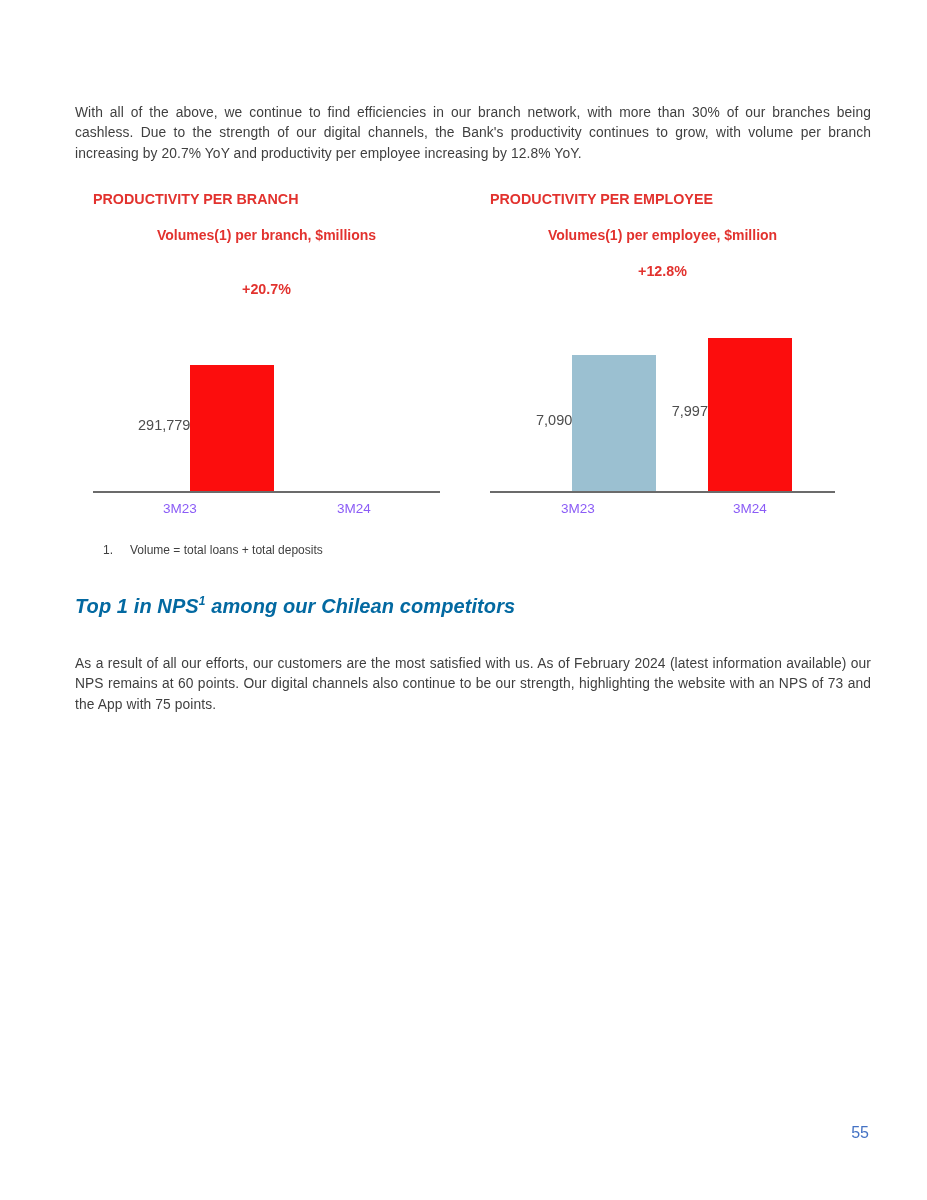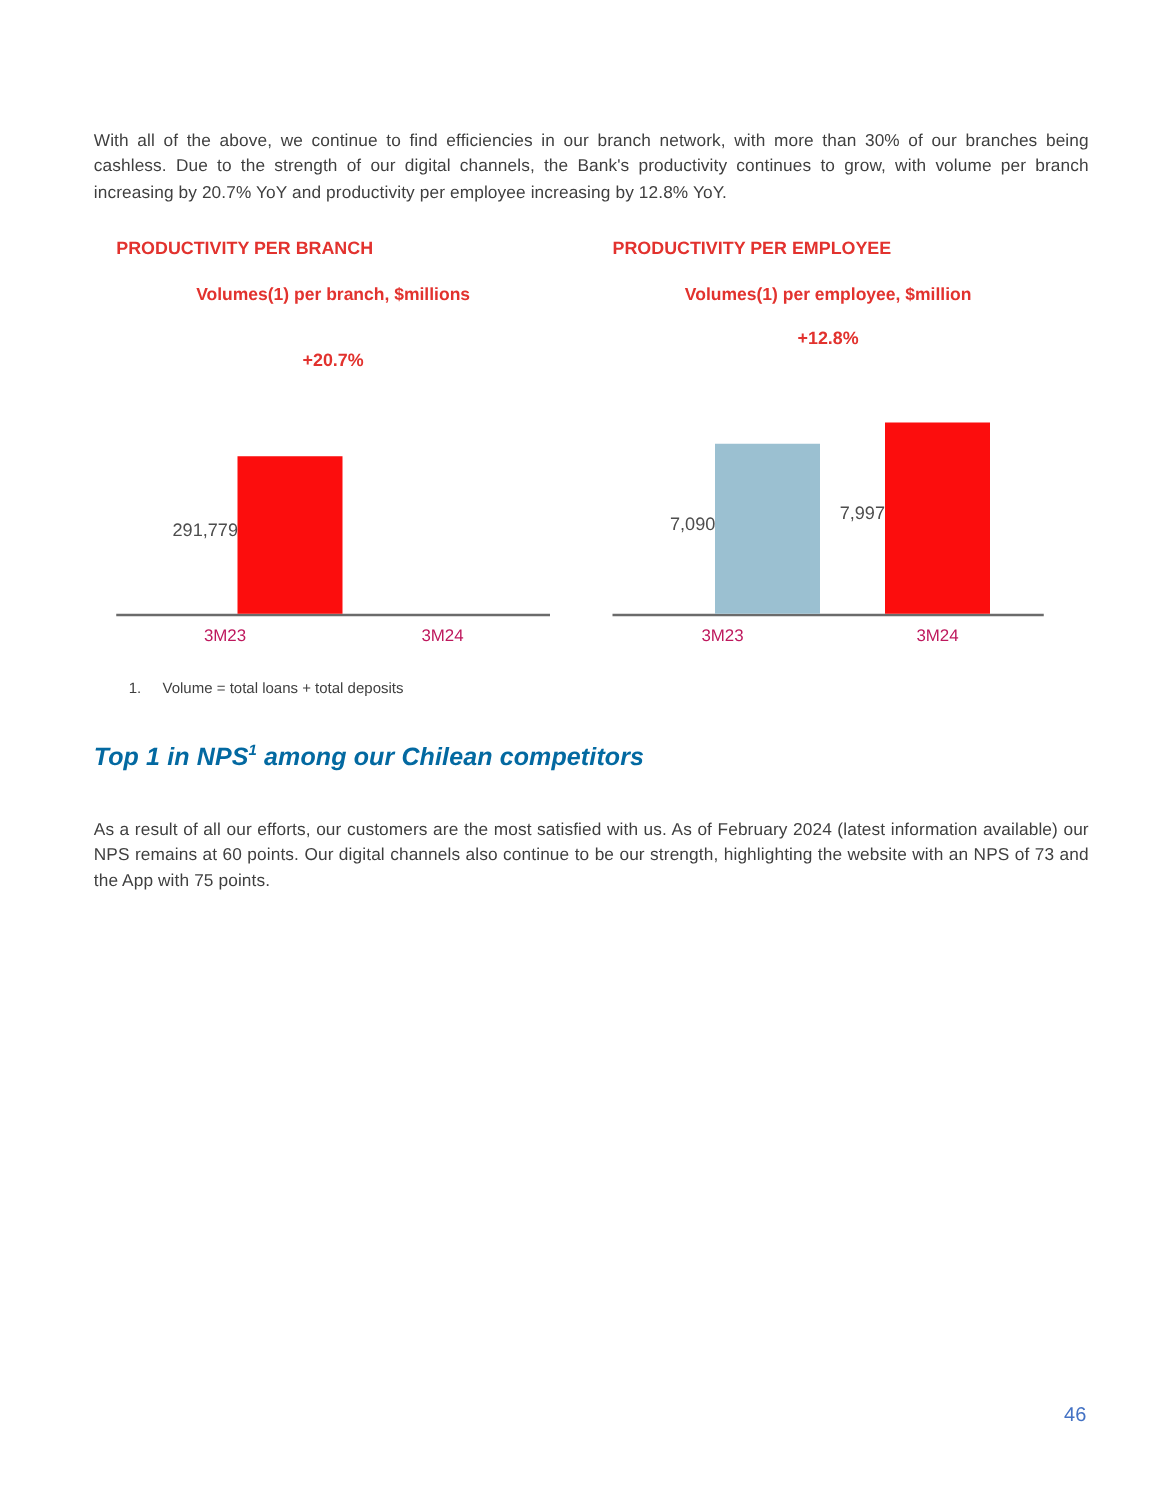--- a/index.html
+++ b/index.html
@@ -97,21 +97,21 @@
     top: 316px;
     display: flex;
     justify-content: space-between;
   }
   .chart.left  .category-row { padding: 0 44px 0 45px; }
   .chart.right .category-row { padding: 0 43px 0 46px; }
   .cat-label {
     width: 84px;
     text-align: center;
     font-size: 13.5px;
-    color: #be185d;
+    color: #8b5cf6;
   }
 
   
   .footnote {
     position: absolute;
     top: 543px;
     left: 103px;
     display: flex;
     font-size: 12px;
     color: #3f3f3f;
@@ -191,13 +191,13 @@
 
 <div class="footnote">
   <span class="footnote-marker">1.</span>
   <span class="footnote-text">Volume = total loans + total deposits</span>
 </div>
 
 <h2 class="section-heading"><span>Top 1 in NPS</span><sup>1</sup><span> among our Chilean competitors</span></h2>
 
 <p id="nps-para" class="para">As a result of all our efforts, our customers are the most satisfied with us. As of February 2024 (latest information available) our NPS remains at 60 points. Our digital channels also continue to be our strength, highlighting the website with an NPS of 73 and the App with 75 points.</p>
 
-<div class="page-number">46</div>
+<div class="page-number">55</div>
 
 </body></html>

